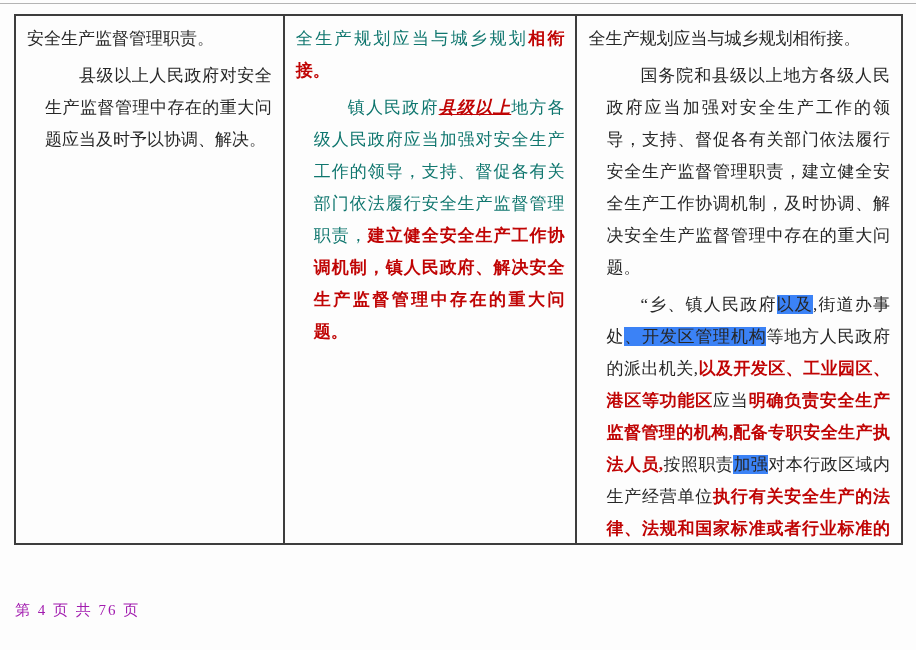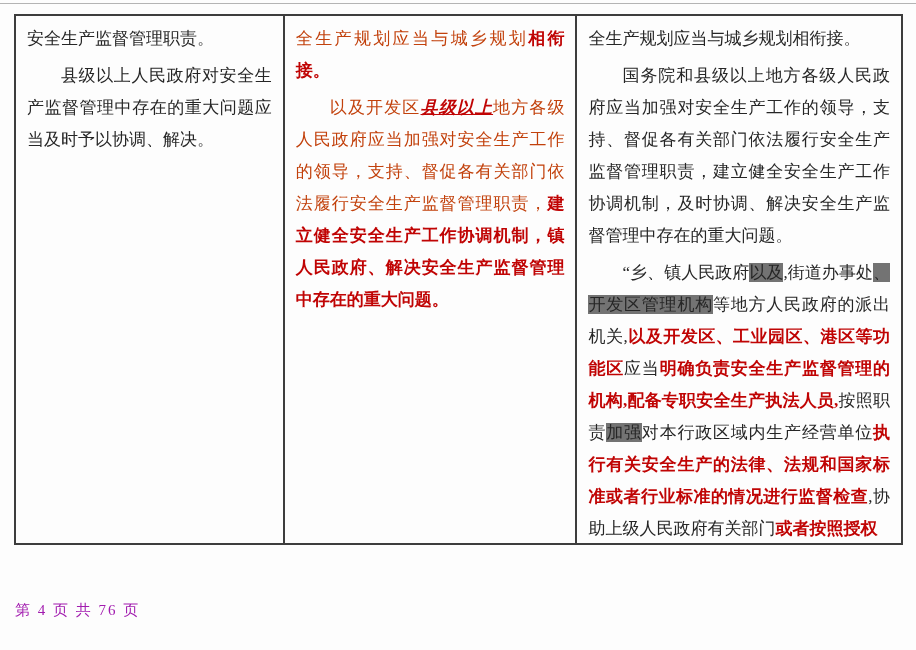--- a/index.html
+++ b/index.html
@@ -24,45 +24,45 @@
     padding:7px 11px 0 11px;
     overflow:hidden;
     font-size:17px;line-height:32px;
     text-align:justify;
   }
   .cell-0{width:270px;border-right:2px solid #3d3d3d;}
   .cell-1{width:294px;border-right:2px solid #3d3d3d;}
   .cell-2{width:325px;}
   .para{margin:0;}
   .para + .para{margin-top:5px;}
-  .para.indent{text-indent:2em;}
-  .red{color:#c2410c;}
+  .para.indent{text-indent:2em;margin-left:18px;}
+  .red{color:#0f766e;}
   .bold{font-weight:bold;}
   .red.bold{color:#c00404;}
   .u{text-decoration:underline;font-style:italic;}
-  .hl{background:#737373;}
+  .hl{background:#3b82f6;}
   .page-footer{
     position:absolute;left:15px;top:598px;width:916px;
     font-size:15px;color:#a21caf;
     letter-spacing:2px;line-height:24px;
   }
 </style>
 </head>
 <body>
 
 <div class="top-rule"></div>
 
 <div class="cmp-table">
   <div class="cell cell-0">
       <p class="para"><span>安全生产监督管理职责。</span></p>
       <p class="para indent"><span>县级以上人民政府对安全生产监督管理中存在的重大问题应当及时予以协调、解决。</span></p>
     </div>
   <div class="cell cell-1">
       <p class="para"><span class="red">全生产规划应当与城乡规划</span><span class="red bold">相衔接。</span></p>
-      <p class="para indent"><span class="red">以及开发区</span><span class="red bold u">县级以上</span><span class="red">地方各级人民政府应当加强对安全生产工作的领导，支持、督促各有关部门依法履行安全生产监督管理职责，</span><span class="red bold">建立健全安全生产工作协调机制，镇人民政府、解决安全生产监督管理中存在的重大问题。</span></p>
+      <p class="para indent"><span class="red">镇人民政府</span><span class="red bold u">县级以上</span><span class="red">地方各级人民政府应当加强对安全生产工作的领导，支持、督促各有关部门依法履行安全生产监督管理职责，</span><span class="red bold">建立健全安全生产工作协调机制，镇人民政府、解决安全生产监督管理中存在的重大问题。</span></p>
     </div>
   <div class="cell cell-2">
       <p class="para"><span>全生产规划应当与城乡规划相衔接。</span></p>
       <p class="para indent"><span>国务院和县级以上地方各级人民政府应当加强对安全生产工作的领导，支持、督促各有关部门依法履行安全生产监督管理职责，建立健全安全生产工作协调机制，及时协调、解决安全生产监督管理中存在的重大问题。</span></p>
       <p class="para indent"><span>“乡、镇人民政府</span><span class="hl">以及</span><span>,</span><span>街道办事处</span><span class="hl">、</span><span class="hl">开发区管理机构</span><span>等地方人民政府的派出机关,</span><span class="red bold">以及开发区、工业园区、港区等功能区</span><span>应当</span><span class="red bold">明确负责安全生产监督管理的机构,配备专职安全生产执法人员,</span><span>按照职责</span><span class="hl">加强</span><span>对本行政区域内生产经营单位</span><span class="red bold">执行有关安全生产的法律、法规和国家标准或者行业标准的情况进行监督检查</span><span>,协助上级人民政府有关部门</span><span class="red bold">或者按照授权</span></p>
     </div>
 </div>
 
 <div class="page-footer">第 4 页 共 76 页</div>
 

